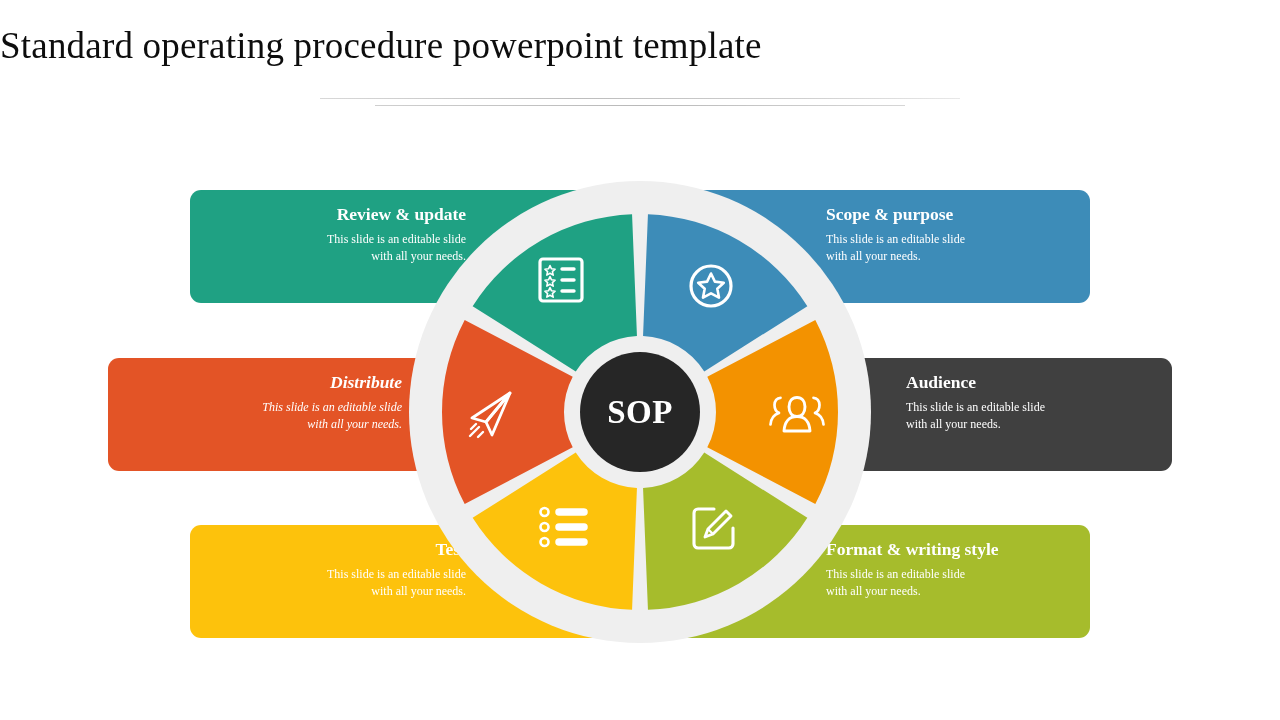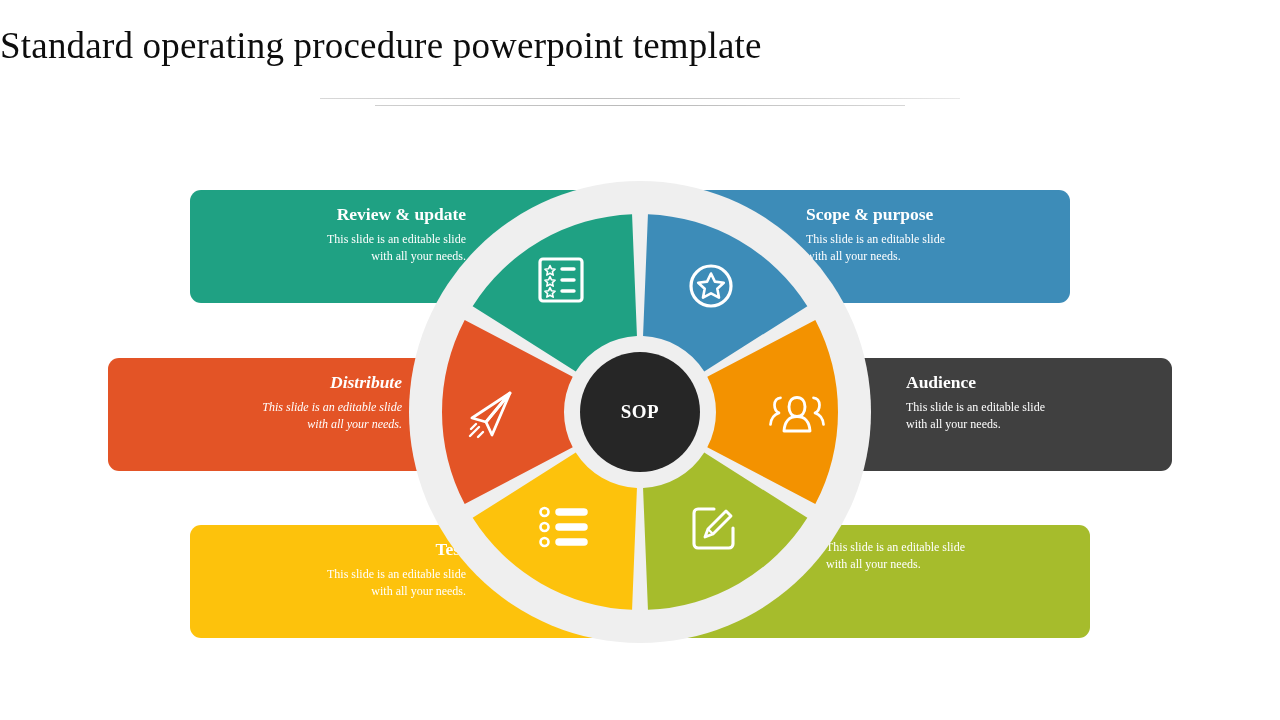--- a/index.html
+++ b/index.html
@@ -72,21 +72,21 @@
     font-size: 12px;
     line-height: 1.45;
     color: #ffffff;
     white-space: pre-line;
   }
   .panel.align-right { text-align: right; padding-left: 12px; }
   .panel.align-left  { text-align: left; }
 
   
   #panel-review   { left: 190px; top: 190px;  width: 450px; height: 113px; }
-  #panel-scope    { left: 620px; top: 190px;  width: 450px; height: 113px; }
+  #panel-scope    { left: 640px; top: 190px;  width: 450px; height: 113px; }
   #panel-distrib  { left: 108px; top: 358px;  width: 532px; height: 113px; }
   #panel-audience { left: 640px; top: 358px;  width: 532px; height: 113px; }
   #panel-test     { left: 190px; top: 525px;  width: 450px; height: 113px; }
   #panel-format   { left: 640px; top: 525px;  width: 450px; height: 113px; }
 
   
   #panel-review   .p-inner { width: 264px; margin-left: 0;    }
   #panel-scope    .p-inner { width: 264px; margin-left: 162px;}
   #panel-distrib  .p-inner { width: 272px; margin-left: 10px; font-style: italic; }
   #panel-audience .p-inner { width: 272px; margin-left: 242px;}
@@ -108,21 +108,21 @@
     left: 0; top: 0;
     width: 462px; height: 462px;
     display: flex;
     align-items: center;
     justify-content: center;
     pointer-events: none;
   }
   .hub-label span {
     font-family: "Liberation Serif", "DejaVu Serif", serif;
     font-weight: bold;
-    font-size: 19px;
+    font-size: 33px;
     color: #ffffff;
     letter-spacing: 0.5px;
   }
 </style>
 </head>
 <body style="background: rgb(255, 255, 255);">
 
 <div class="title-wrap">
   <div class="page-title">Standard operating procedure powerpoint template</div>
 </div>
@@ -164,20 +164,21 @@
 <div class="panel align-right" id="panel-test" style="background: rgb(253, 194, 12);">
   <div class="p-inner">
     <div class="p-title">Test</div>
     <div class="p-body">This slide is an editable slide
 with all your needs.</div>
   </div>
 </div>
 
 <div class="panel align-left" id="panel-format" style="background: rgb(166, 188, 44);">
   <div class="p-inner">
+    <div class="p-title">Format &amp; writing style</div>
     <div class="p-body">This slide is an editable slide
 with all your needs.</div>
   </div>
 </div>
 
 <div class="wheel">
   <svg width="462" height="462" viewBox="0 0 462 462" xmlns="http://www.w3.org/2000/svg">
 
     <circle cx="231" cy="231" r="231" fill="#efefef"></circle>
 

